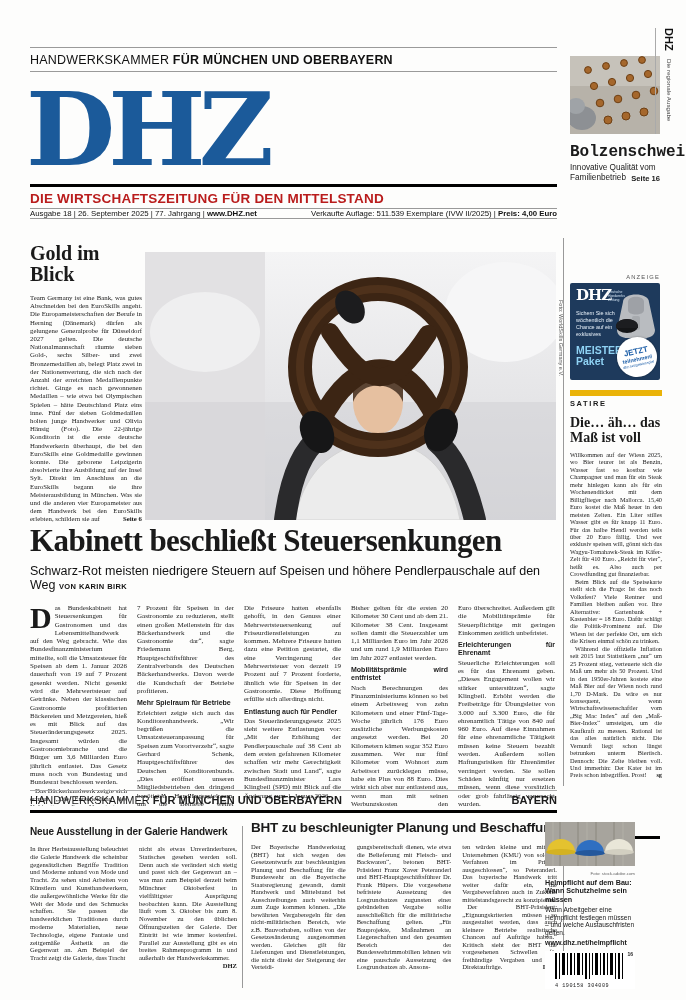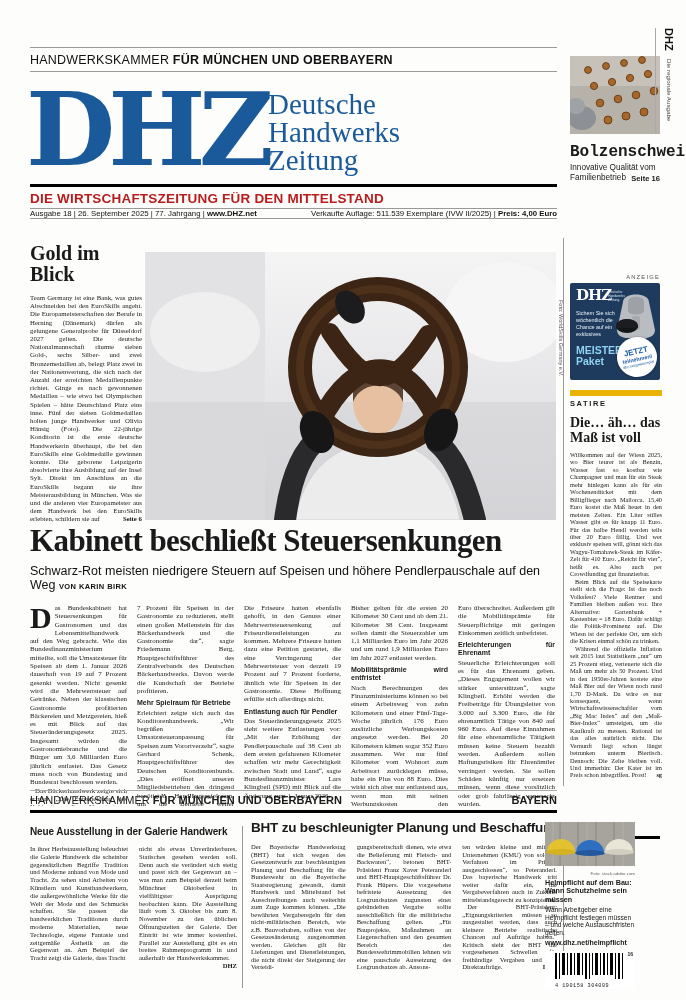--- a/index.html
+++ b/index.html
@@ -109,25 +109,20 @@
 <body>
 
 <div class="page">
 
   <div class="abs kicker1">
     <span>HANDWERKSKAMMER</span>
     <b>FÜR MÜNCHEN UND OBERBAYERN</b>
   </div>
 
   <div class="abs logo-dhz">DHZ</div>
-  <div class="abs wordmark">
-    <div>Deutsche</div>
-    <div>Handwerks</div>
-    <div>Zeitung</div>
-  </div>
 
   <div class="abs teaser">
     <svg width="90" height="78">
       <rect width="90" height="78" fill="#b7b2a9"></rect>
       <rect width="90" height="30" fill="#c6c2ba"></rect>
       <g fill="#a5672c" stroke="#6e4015" stroke-width="1">
         <circle cx="18" cy="14" r="3.4"></circle>
           <circle cx="36" cy="10" r="3.4"></circle>
           <circle cx="54" cy="7" r="3.4"></circle>
           <circle cx="72" cy="4" r="3.4"></circle>

